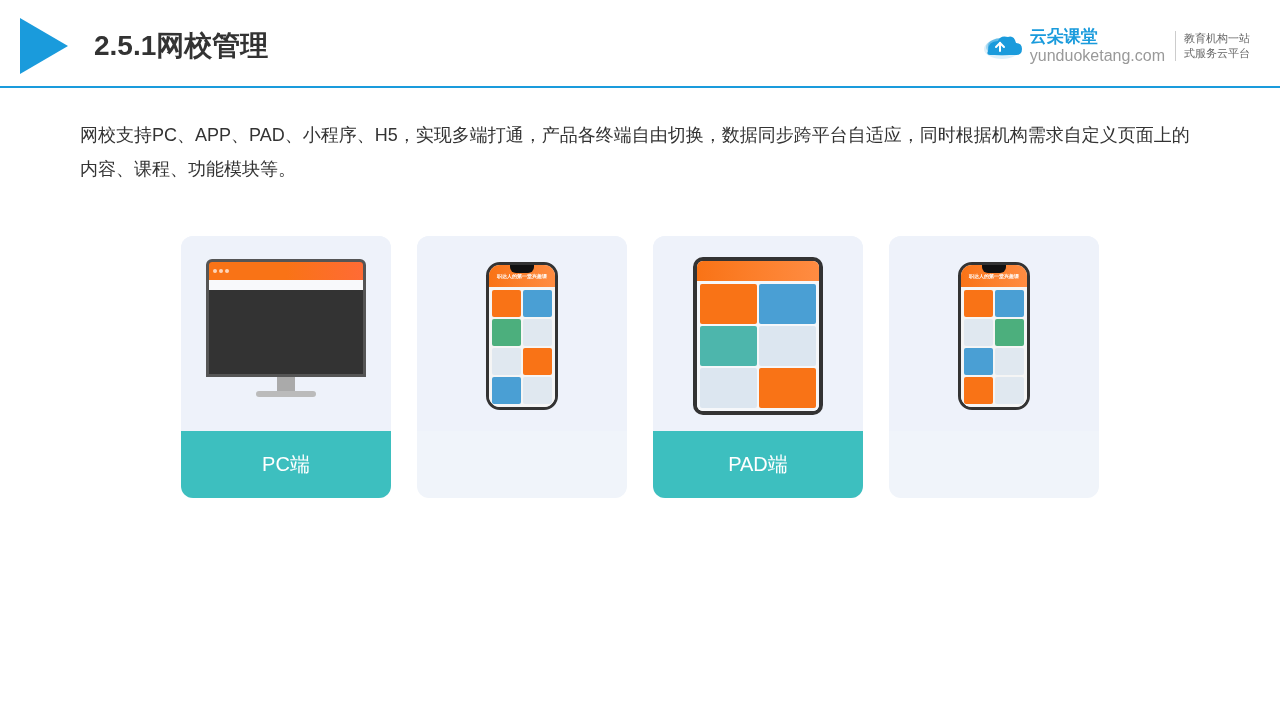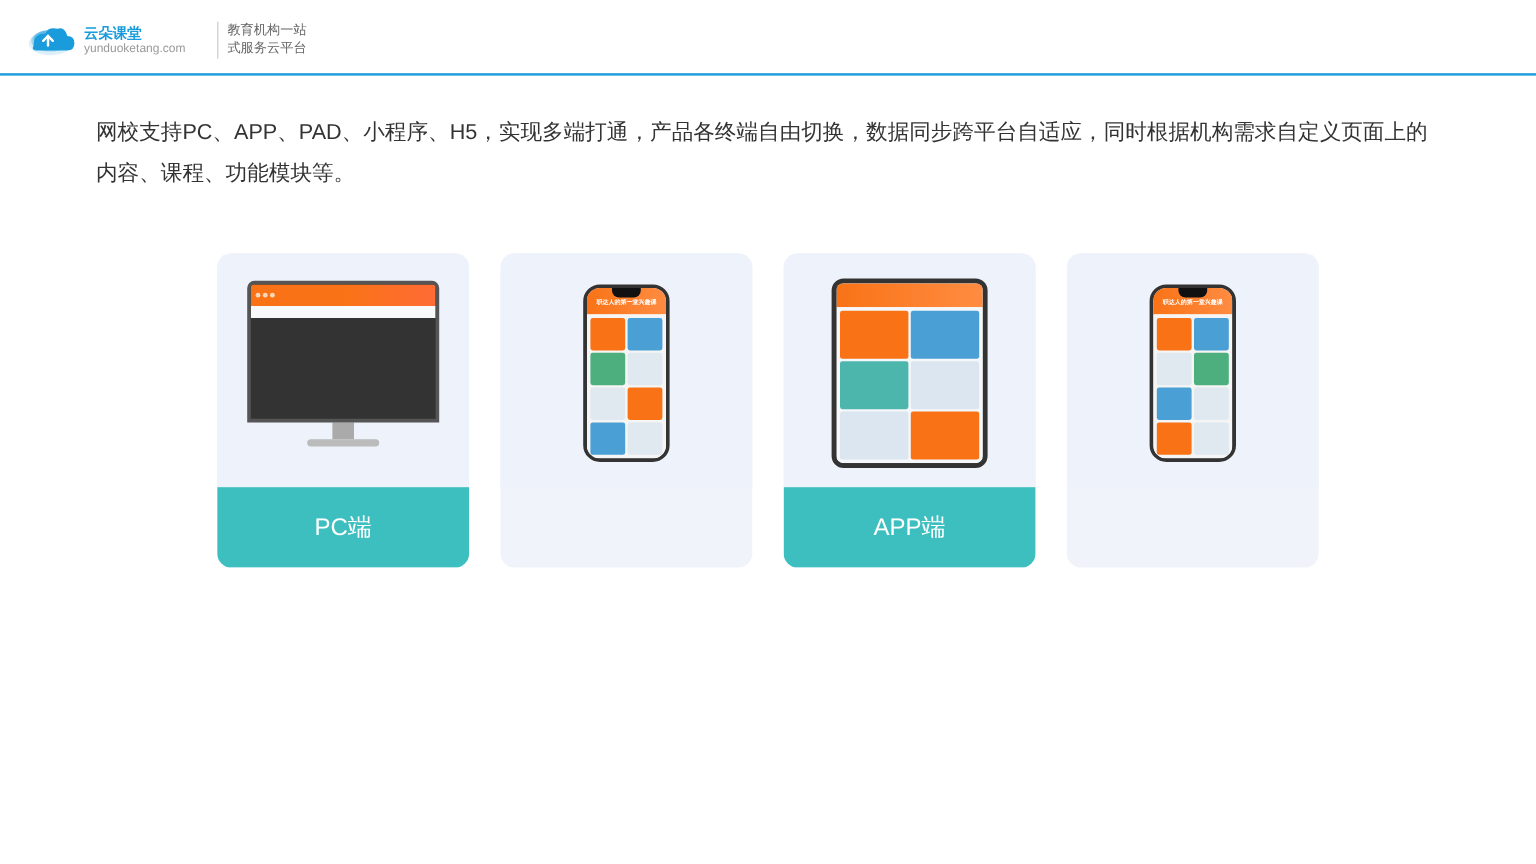--- a/index.html
+++ b/index.html
@@ -47,37 +47,37 @@
       display: flex;
       align-items: center;
       gap: 6px;
     }
     .brand-text-wrap {
       display: flex;
       flex-direction: column;
       align-items: flex-start;
     }
     .brand-name {
-      font-size: 12px;
+      font-size: 17px;
       color: #1a9bdc;
       font-weight: bold;
       line-height: 1.2;
     }
     .brand-domain {
-      font-size: 10px;
+      font-size: 16px;
       color: #999;
     }
     .brand-slogan {
       font-size: 11px;
       color: #666;
       line-height: 1.4;
       text-align: right;
       border-left: 1px solid #ccc;
       padding-left: 8px;
-      margin-left: 20px;
+      margin-left: 4px;
     }
 
     
     .description {
       padding: 30px 80px 10px 80px;
       font-size: 18px;
       color: #333;
       line-height: 1.9;
     }
 
@@ -282,20 +282,24 @@
     
     .cloud-svg {
       width: 44px;
       height: 30px;
     }
   </style>
 </head>
 <body>
 
 <div class="header">
+  <div class="header-left">
+    <div class="logo-triangle"></div>
+    <span class="page-title">2.5.1网校管理</span>
+  </div>
   <div class="header-right">
     <div class="brand-logo">
       <svg class="cloud-svg" viewBox="0 0 44 30" fill="none" xmlns="http://www.w3.org/2000/svg">
         <ellipse cx="22" cy="18" rx="18" ry="10" fill="#1a9bdc" opacity="0.15"></ellipse>
         <ellipse cx="22" cy="16" rx="16" ry="9" fill="#1a9bdc" opacity="0.3"></ellipse>
         <ellipse cx="22" cy="15" rx="14" ry="8" fill="#1a9bdc" opacity="0.5"></ellipse>
         <path d="M8 20 Q8 10 18 10 Q20 4 28 6 Q34 4 36 12 Q42 12 42 18 Q42 24 36 24 L10 24 Q6 24 8 20Z" fill="#1a9bdc"></path>
         <path d="M16 16 L20 12 L24 16" stroke="white" stroke-width="2" fill="none" stroke-linecap="round"></path>
         <line x1="20" y1="12" x2="20" y2="20" stroke="white" stroke-width="2" stroke-linecap="round"></line>
       </svg>
@@ -375,21 +379,21 @@
             <div class="tablet-block orange"></div>
             <div class="tablet-block blue"></div>
             <div class="tablet-block teal"></div>
             <div class="tablet-block"></div>
             <div class="tablet-block"></div>
             <div class="tablet-block orange"></div>
           </div>
         </div>
       </div>
     </div>
-    <div class="card-label">APP端</div>
+    <div class="card-label">PAD端</div>
   </div>
 
   <div class="card">
     <div class="card-image-area">
       <div class="phone-mockup">
         <div class="phone-notch"></div>
         <div class="phone-screen">
           <div class="phone-header-bar">职达人的第一堂兴趣课</div>
           <div class="phone-content-area">
             <div class="phone-block orange"></div>

